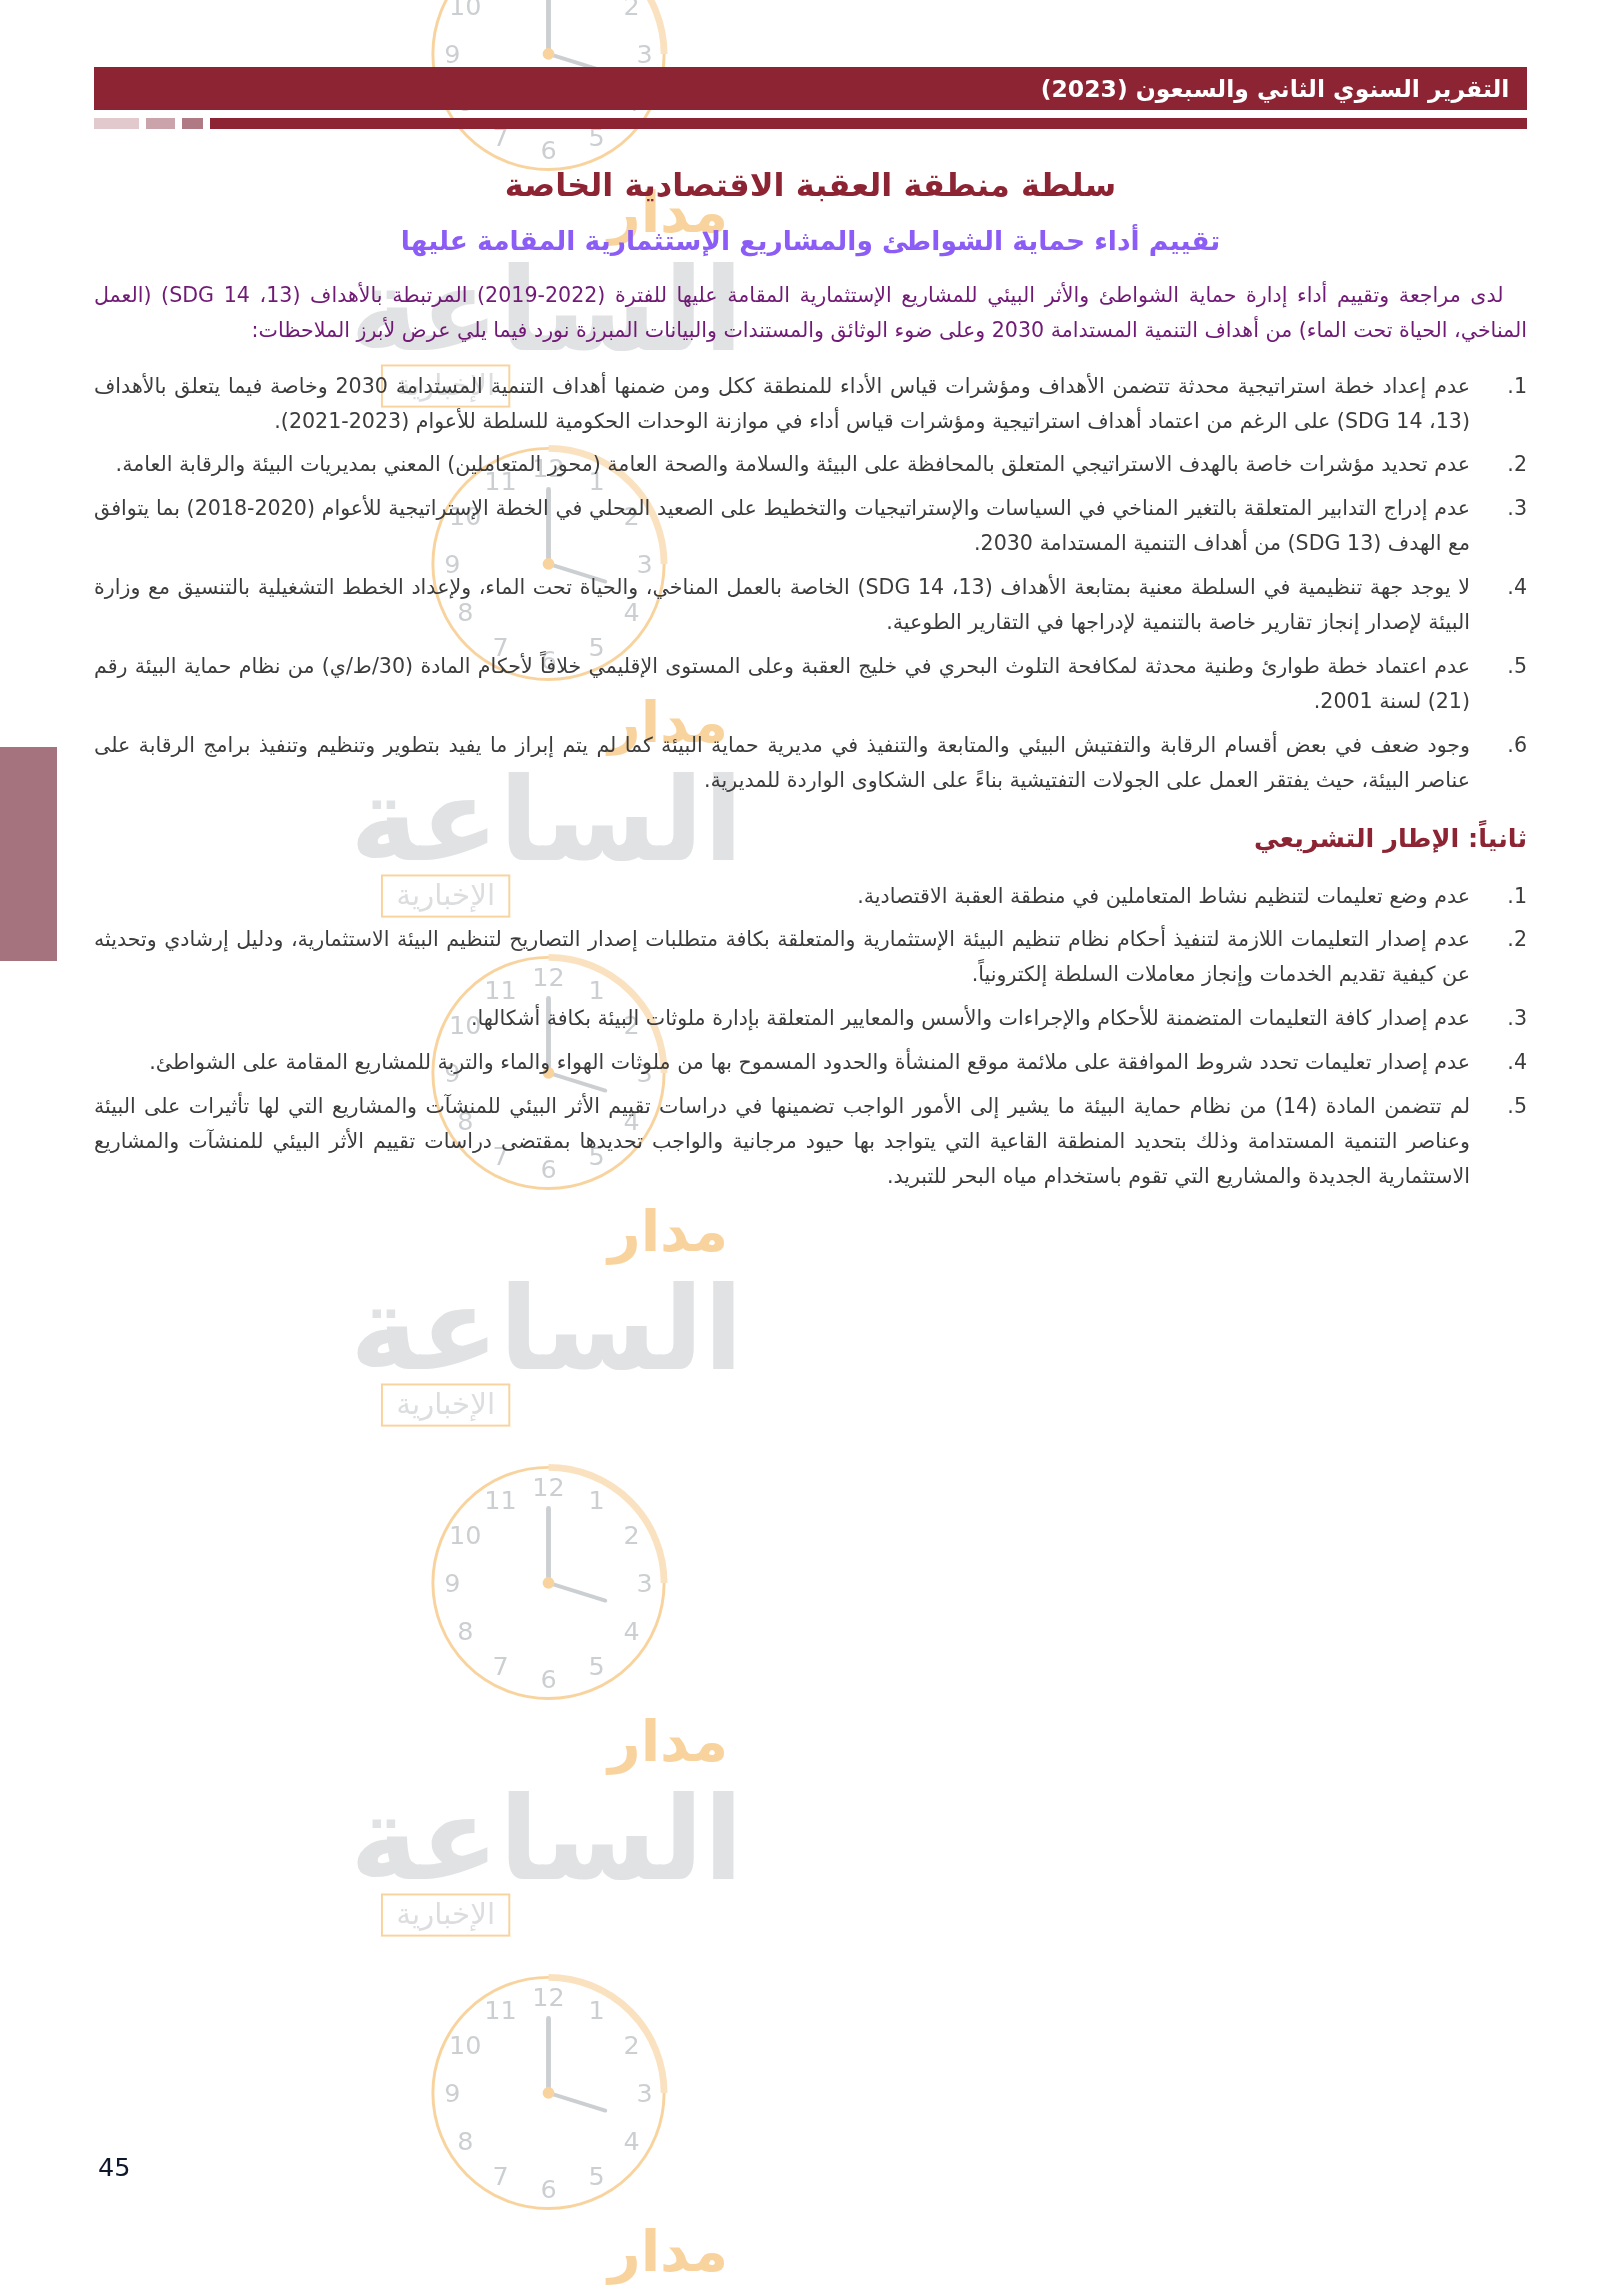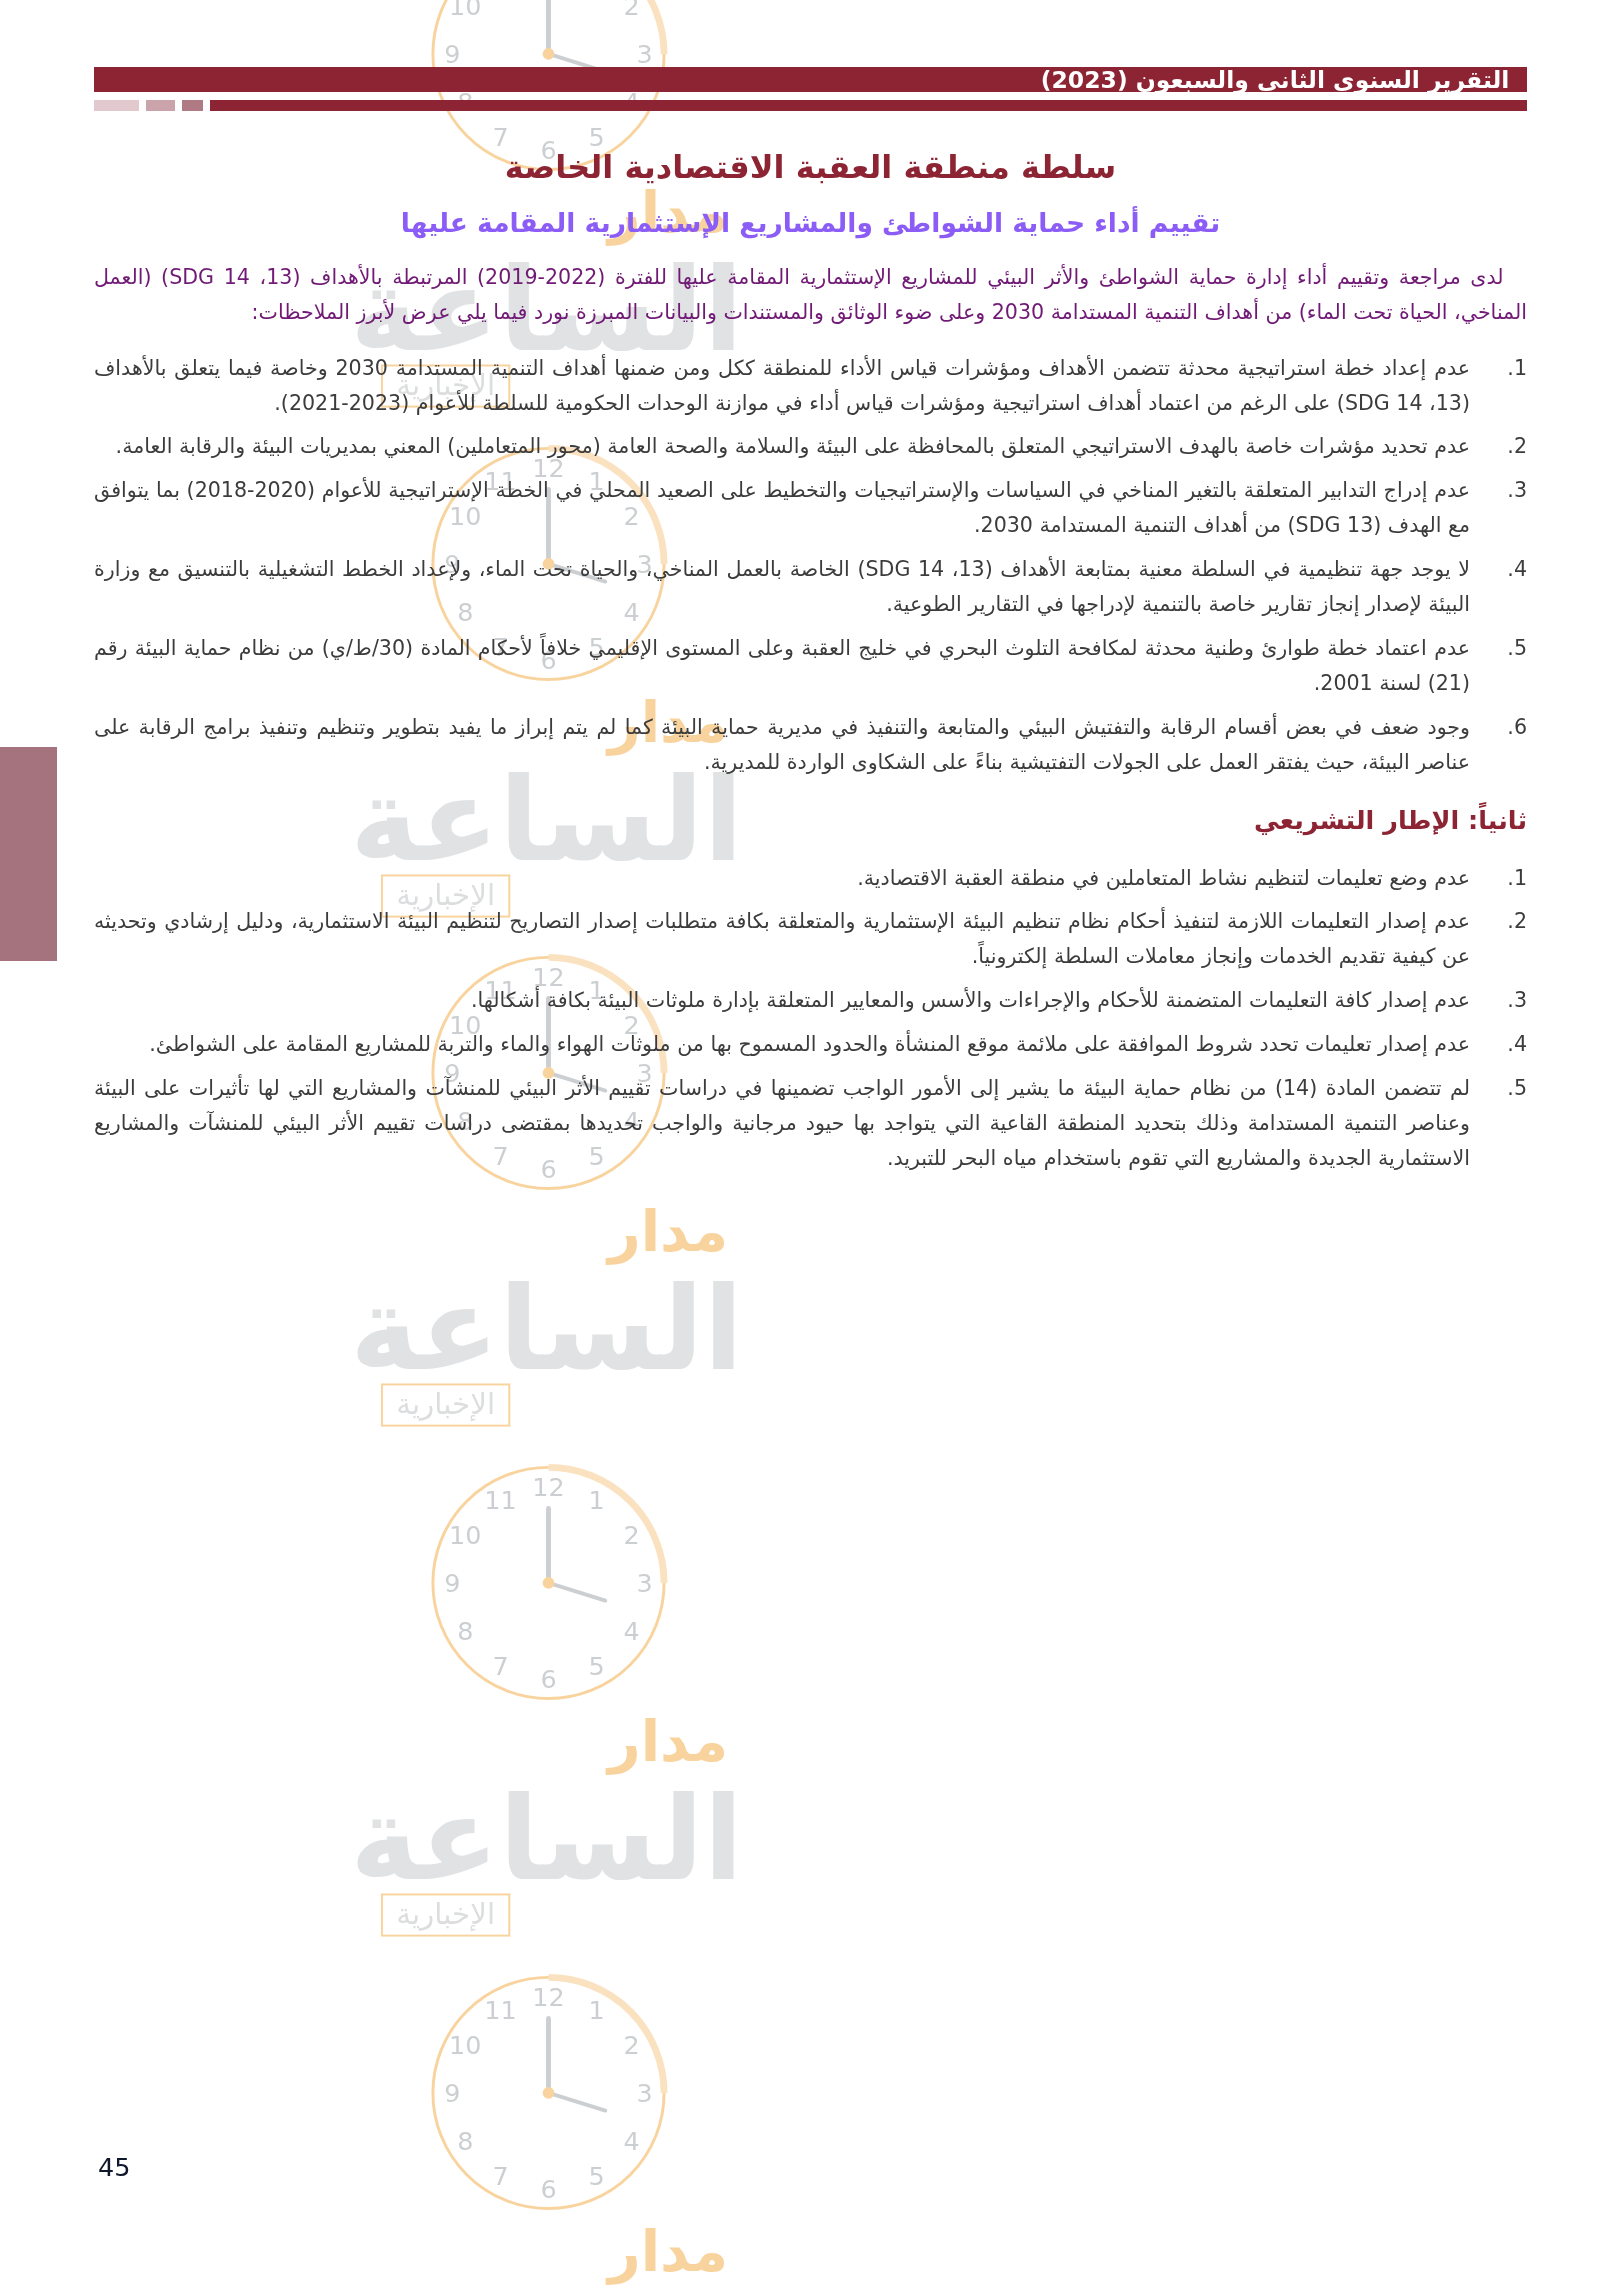--- a/index.html
+++ b/index.html
@@ -35,21 +35,21 @@
   .wm-tile:nth-child(5) { top: 1946px; }
 
   
   .content {
     position: relative;
     z-index: 1;
     padding: 0 94px;
   }
   .banner {
     margin-top: 67px;
-    height: 25px;
+    height: 43px;
     background: #8c2433;
     color: #ffffff;
     display: flex;
     align-items: center;
     padding: 0 17.6px;
     font-size: 23.5px;
     font-weight: bold;
   }
   .rule {
     margin-top: 7.8px;

